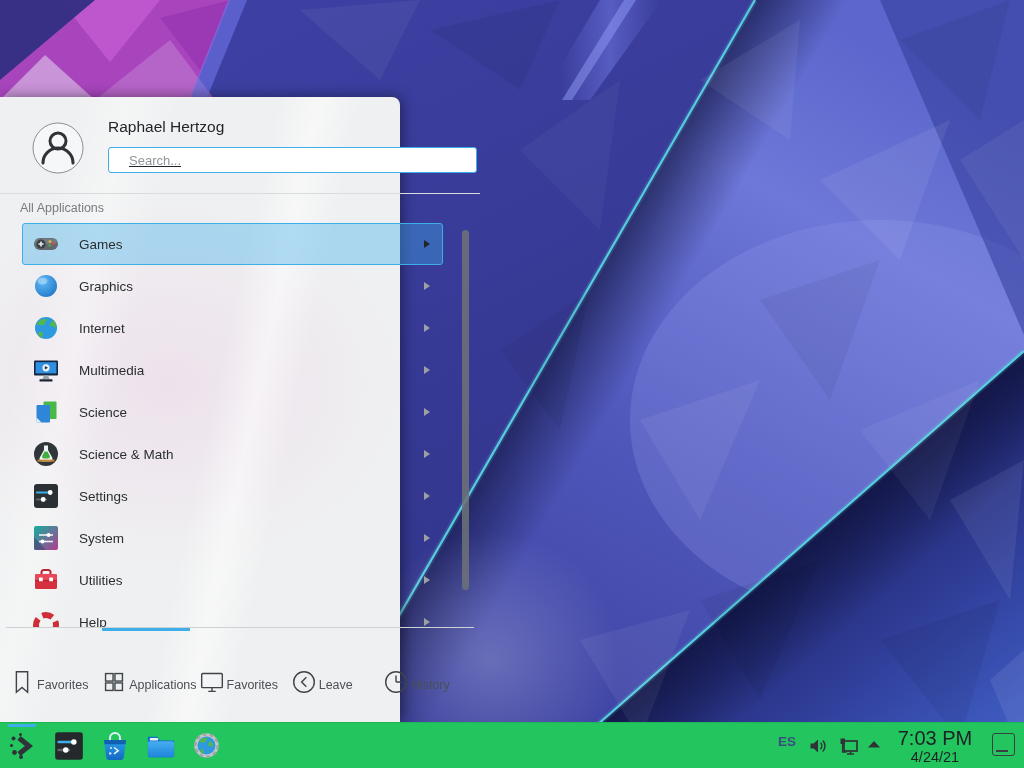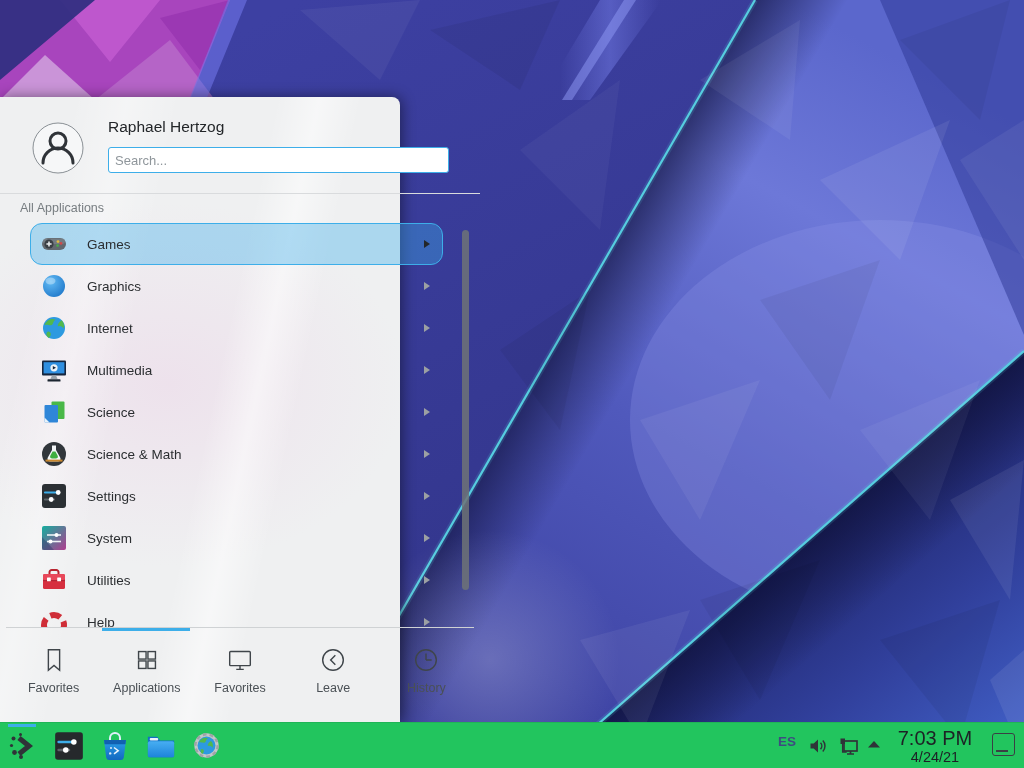--- a/index.html
+++ b/index.html
@@ -12,41 +12,41 @@
     background:
       linear-gradient(102deg, rgba(255,255,255,0) 52%, rgba(255,255,255,.5) 60%, rgba(255,255,255,0) 68%),
       linear-gradient(102deg, rgba(255,255,255,0) 14%, rgba(255,255,255,.35) 24%, rgba(255,255,255,0) 34%),
       radial-gradient(ellipse 340px 260px at 42% 46%, rgba(236,214,232,.55), rgba(236,214,232,0) 70%),
       #eff0f1;
     border-top-right-radius:8px;box-shadow:2px 0 14px rgba(0,0,0,.45);}
   .avatar{position:absolute;left:32px;top:25px;width:52px;height:52px;}
   .user-name{position:absolute;left:108px;top:21px;font-size:15.5px;color:#232629;}
   .search-input{position:absolute;left:108px;top:50px;width:327px;height:22px;
     border:1px solid #3daee9;border-radius:3px;background:#fff;outline:none;
-    font-family:"Liberation Sans","DejaVu Sans",sans-serif;font-size:13px;color:#232629;padding:1px 6px;}
+    font-family:"Liberation Sans","DejaVu Sans",sans-serif;font-size:13px;color:#232629;padding:1px 20px;text-decoration:underline;}
   .search-input::placeholder{color:#8f969b;opacity:1;}
   .header-sep{position:absolute;left:0;top:96px;width:480px;height:1px;background:#d9dbdd;}
   .section-label{position:absolute;left:20px;top:104px;font-size:12.5px;color:#777d81;}
 
   .cat-list{position:absolute;left:22px;top:126px;width:421px;height:404px;overflow:hidden;}
   .cat-row{position:relative;height:40px;display:flex;align-items:center;
-    border:1px solid transparent;border-radius:12px;margin-left:8px;}
+    border:1px solid transparent;border-radius:3px;}
   .cat-row.selected{background:rgba(61,174,233,.38);border-color:#3daee9;}
   .cat-icon{width:26px;height:26px;margin-left:10px;flex:0 0 auto;}
   .cat-label{margin-left:20px;font-size:13.5px;color:#2b2e31;}
   .cat-arrow{position:absolute;right:12px;top:50%;margin-top:-4px;width:0;height:0;
     border-left:6px solid #9ca0a3;border-top:4px solid transparent;border-bottom:4px solid transparent;}
   .cat-row.selected .cat-arrow{border-left-color:#232629;}
   .scrollbar{position:absolute;left:462px;top:133px;width:7px;height:360px;
     background:#6f7377;border-radius:4px;opacity:.85;}
   .list-sep{position:absolute;left:6px;top:530px;width:468px;height:1px;background:#cfd2d4;}
   .tab-indicator{position:absolute;left:102px;top:531px;width:88px;height:3px;background:#3daee9;}
 
   .tab-bar{position:absolute;left:7px;top:536px;width:466px;height:86px;display:flex;}
-  .tab{flex:1 1 0;display:flex;flex-direction:column;align-items:center;justify-content:flex-start;padding-top:12px;cursor:default;}
+  .tab{flex:1 1 0;display:flex;flex-direction:row;align-items:center;justify-content:flex-start;padding-top:12px;cursor:default;}
   .tab svg{width:30px;height:30px;}
   .tab-label{margin-top:6px;font-size:12.5px;color:#4a5055;}
 
   
   .taskbar{position:absolute;left:0;top:722px;width:1024px;height:46px;background:#22c55e;
     border-top:1px solid rgba(0,0,0,.08);box-sizing:border-box;}
   .task-icon{position:absolute;top:8px;width:30px;height:30px;}
   .task-active-line{position:absolute;left:8px;top:1px;width:28px;height:3px;background:#3daee9;}
   .tray-text{position:absolute;left:778px;top:11px;font-size:13.5px;font-weight:bold;color:#3d4d80;}
   .tray-icon{position:absolute;top:13px;}

